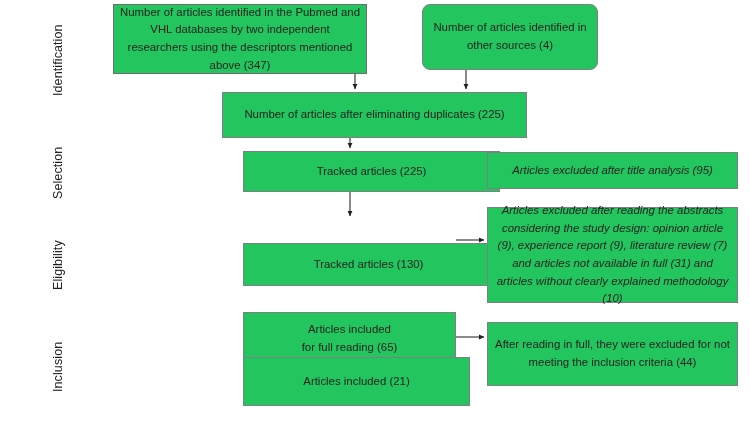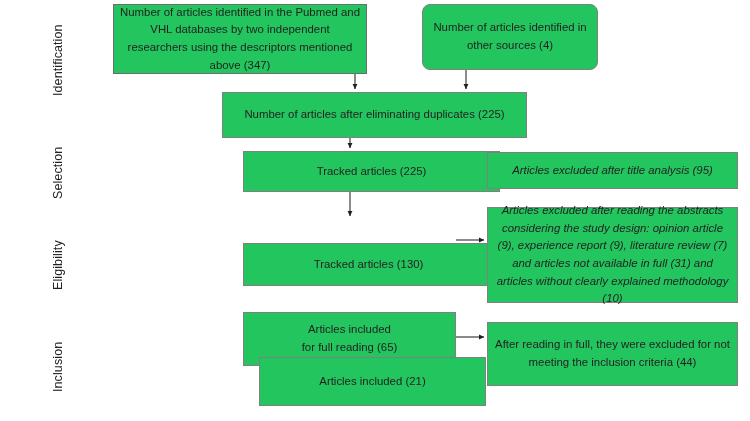--- a/index.html
+++ b/index.html
@@ -134,17 +134,17 @@
 
   <div class="box" style="left:243px; top:280px; width:213px; height:54px;margin-top:32px;">
     <span class="box-text">Articles included
 for full reading (65)</span>
   </div>
 
   <div class="box" style="left:487px; top:322px; width:251px; height:64px;">
     <span class="box-text">After reading in full, they were excluded for not meeting the inclusion criteria (44)</span>
   </div>
 
-  <div class="box" style="left:243px; top:357px; width:227px; height:49px;margin-left:16px;">
+  <div class="box" style="left:243px; top:357px; width:227px; height:49px;">
     <span class="box-text">Articles included (21)</span>
   </div>
 
 </div>
 
 </body></html>

